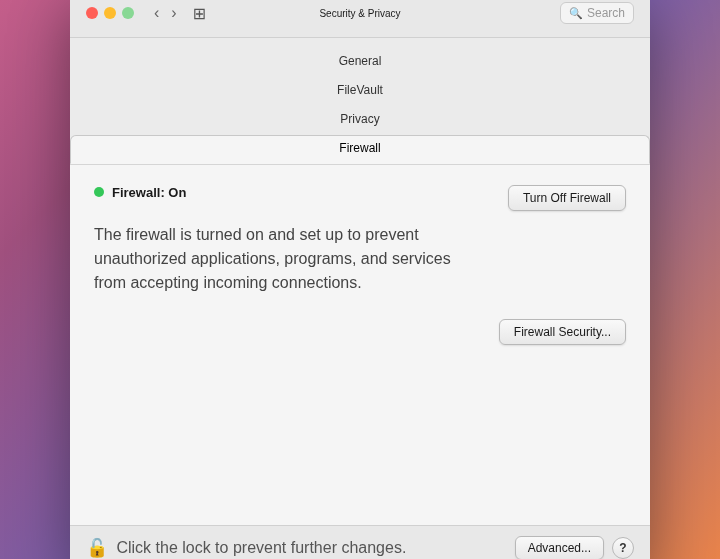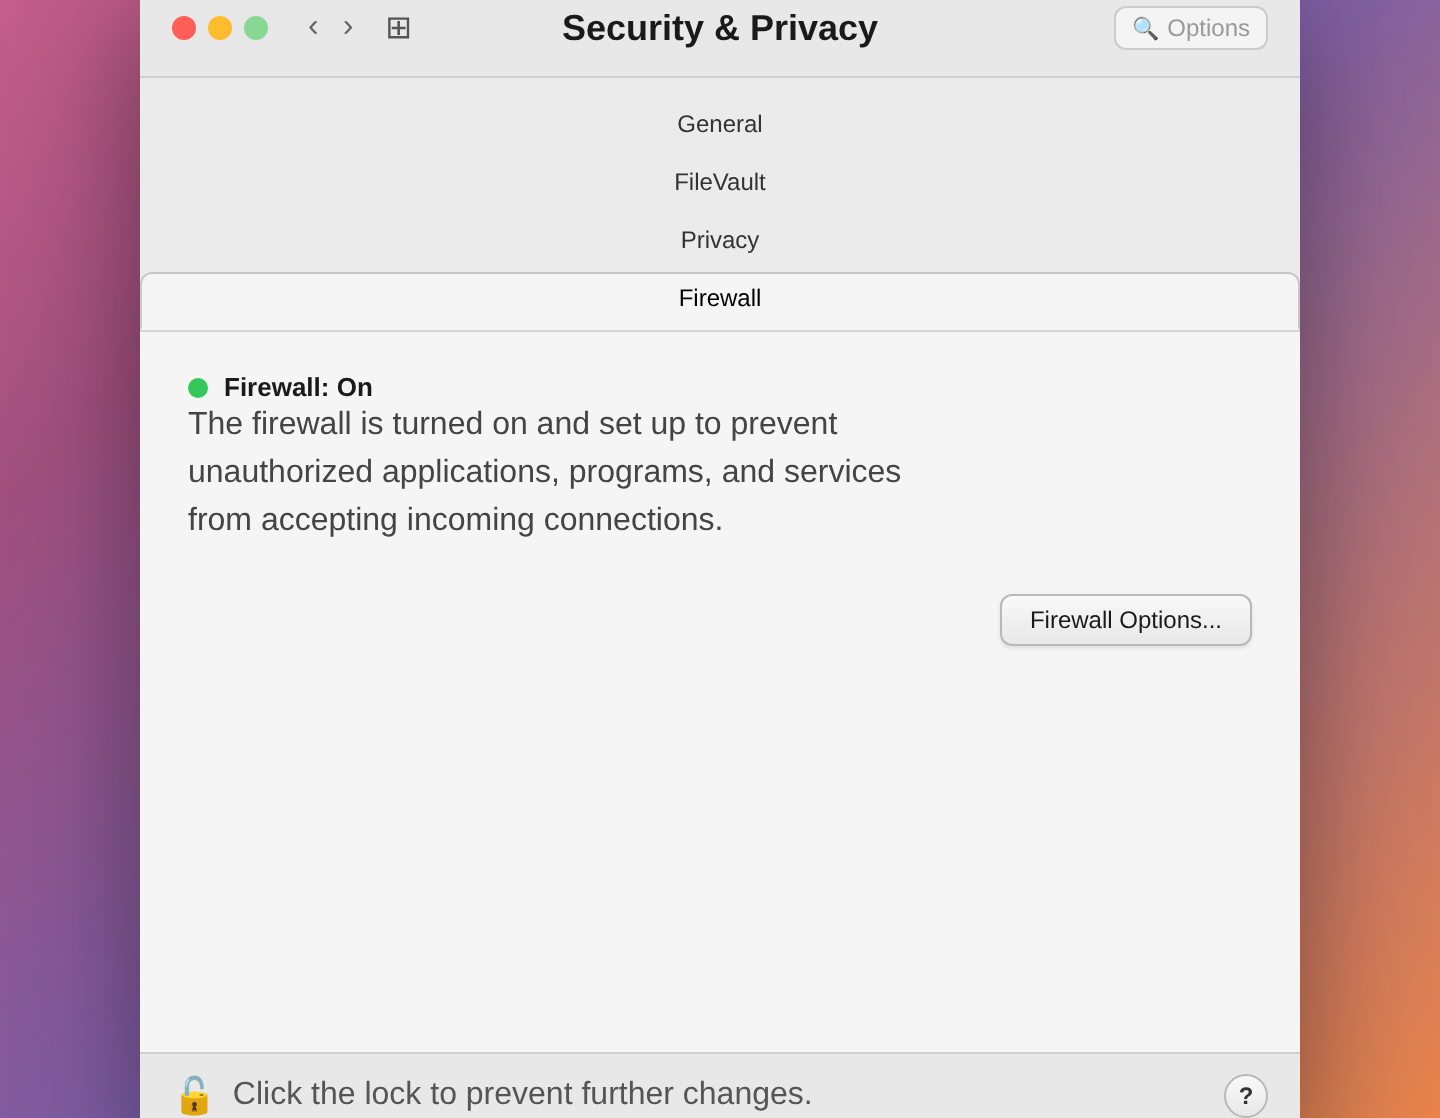--- a/index.html
+++ b/index.html
@@ -75,22 +75,22 @@
       border: none;
       cursor: pointer;
       color: #555;
       font-size: 16px;
       padding: 2px 4px;
     }
 
     .titlebar-title {
       flex: 1;
       text-align: center;
-      font-size: 18px;
-      font-weight: 700;
+      font-size: 10px;
+      font-weight: 400;
       color: #1a1a1a;
       position: absolute;
       left: 50%;
       transform: translateX(-50%);
     }
 
     .search-area {
       margin-left: auto;
       display: flex;
       align-items: center;
@@ -137,20 +137,21 @@
     .main-content {
       background: #f5f5f5;
       padding: 20px 24px 20px 24px;
       min-height: 360px;
     }
 
     .firewall-status-row {
       display: flex;
       align-items: flex-start;
       justify-content: space-between;
+      margin-bottom: 12px;
     }
 
     .status-left {
       display: flex;
       align-items: center;
       gap: 8px;
     }
 
     .status-dot {
       width: 10px;
@@ -254,44 +255,46 @@
       <div class="traffic-light tl-maximize"></div>
     </div>
     <div class="nav-buttons">
       <button class="nav-btn">‹</button>
       <button class="nav-btn">›</button>
     </div>
     <button class="grid-btn">⊞</button>
     <span class="titlebar-title">Security &amp; Privacy</span>
     <div class="search-area">
       <span class="search-icon-svg">🔍</span>
-      <span style="font-size:12px;color:#999;">Options</span>
+      <span style="font-size:12px;color:#999;">Search</span>
     </div>
   </div>
 
   <div class="tabs-bar">
     <button class="tab">General</button>
     <button class="tab">FileVault</button>
     <button class="tab">Privacy</button>
     <button class="tab active">Firewall</button>
   </div>
 
   <div class="main-content">
     <div class="firewall-status-row">
       <div class="status-left">
         <div class="status-dot"></div>
         <span class="status-label">Firewall: On</span>
       </div>
+      <button class="action-btn">Turn Off Firewall</button>
     </div>
     <p class="firewall-description">The firewall is turned on and set up to prevent unauthorized applications, programs, and services from accepting incoming connections.</p>
     <div class="options-row">
-      <button class="action-btn">Firewall Options...</button>
+      <button class="action-btn">Firewall Security...</button>
     </div>
   </div>
 
   <div class="footer">
     <span class="lock-icon">🔓</span>
     <span class="footer-text">Click the lock to prevent further changes.</span>
     <div class="footer-actions">
+      <button class="footer-btn">Advanced...</button>
       <div class="help-btn">?</div>
     </div>
   </div>
 </div>
 
 </body></html>

